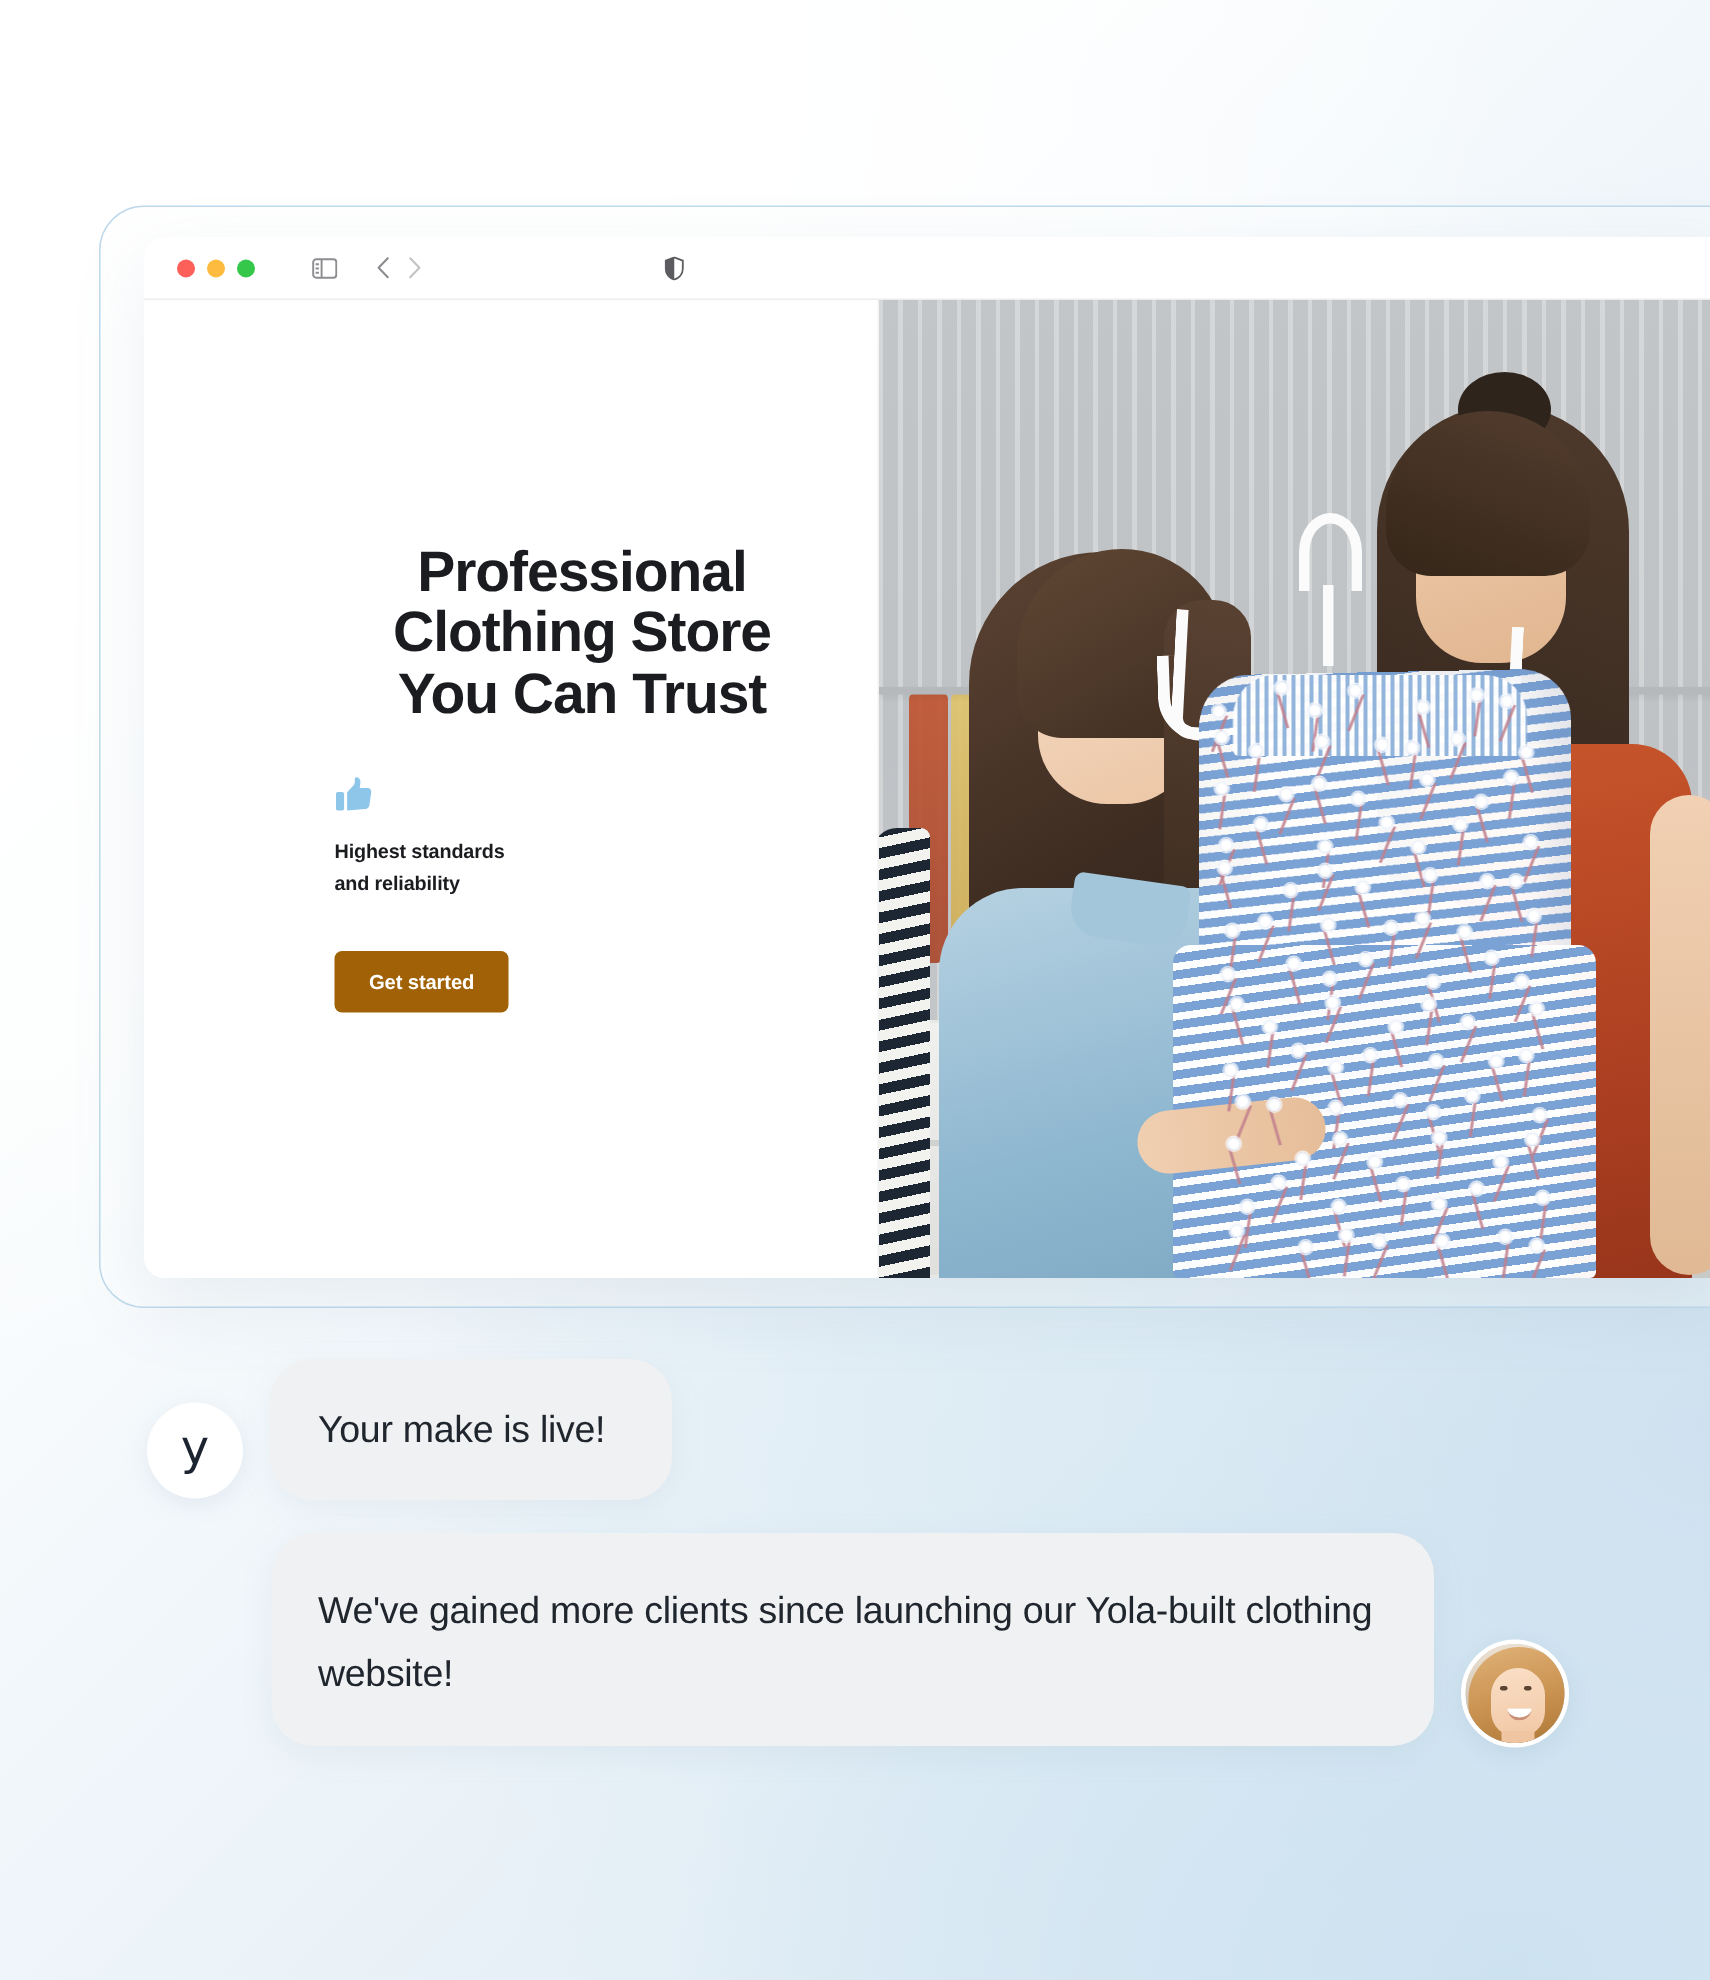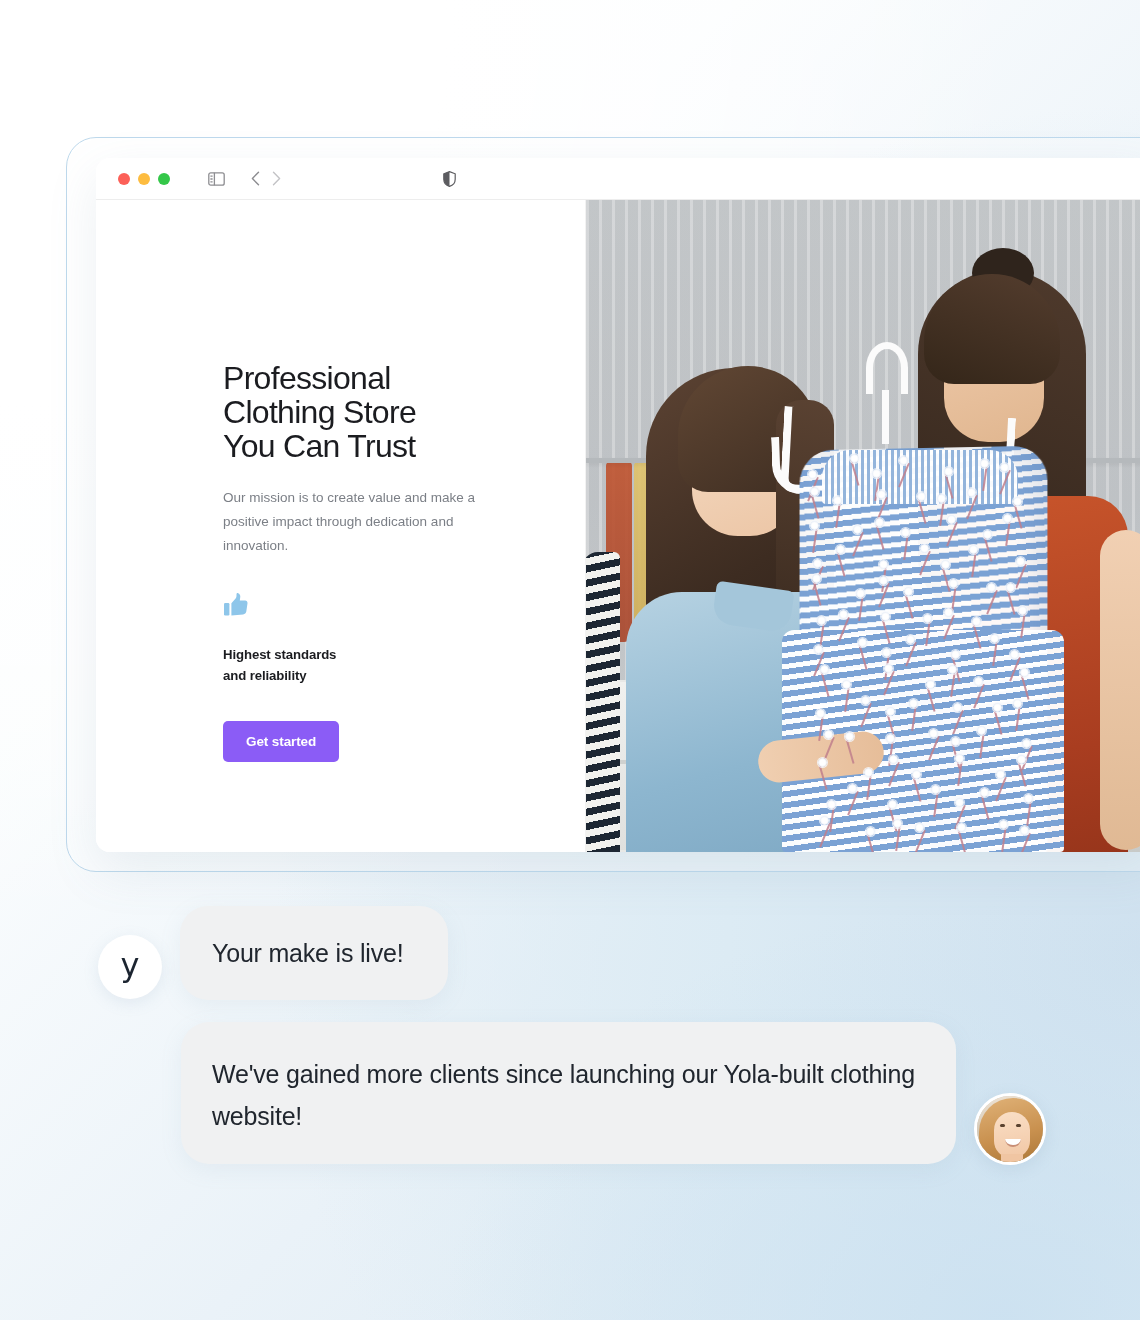--- a/index.html
+++ b/index.html
@@ -122,57 +122,58 @@
   }
 
   #hero-copy {
     position: absolute;
     left: 127px;
     top: 162px;
     width: 330px;
   }
 
   #hero-headline {
-    font-size: 32px;
+    font-size: 38px;
     line-height: 1.06;
-    font-weight: normal;
+    font-weight: bold;
     color: #1b1c20;
     letter-spacing: -0.7px;
     white-space: pre-line;
+    text-align: center;
   }
 
   #hero-subtext {
     margin-top: 22px;
     font-size: 13.5px;
     line-height: 1.78;
     color: #7b7f86;
     width: 285px;
   }
 
   #hero-features {
     margin-top: 34px;
     display: flex;
     gap: 32px;
   }
   .feature { width: 133px; }
   .feature-icon { color: #8ec6ea; height: 28px; display: flex; align-items: flex-start; }
   .feature-label {
-    margin-top: 24px;
+    margin-top: 12px;
     font-size: 13.2px;
     font-weight: bold;
     line-height: 1.63;
     color: #1b1c20;
     letter-spacing: -0.1px;
     white-space: pre-line;
   }
 
   #get-started-button {
     margin-top: 34px;
     display: inline-block;
-    background: #8b5cf6;
+    background: #a16207;
     color: #ffffff;
     font-size: 13.5px;
     font-weight: bold;
     border: none;
     border-radius: 5px;
     padding: 13px 23px;
     cursor: pointer;
     letter-spacing: -0.1px;
     font-family: "Liberation Sans", sans-serif;
   }
@@ -471,21 +472,20 @@
 
   <div id="site-content">
 
     <div id="hero-left">
       <div id="hero-copy">
 
         <h1 id="hero-headline">Professional
 Clothing Store
 You Can Trust</h1>
 
-        <p id="hero-subtext">Our mission is to create value and make a positive impact through dedication and innovation.</p>
 
         <div id="hero-features">
 
           <div class="feature">
             <span class="feature-icon">
               <svg width="26" height="26" viewBox="0 0 26 26" fill="currentColor">
                 <rect x="1" y="11" width="5.4" height="12.4" rx="1.2"></rect>
                 <path d="M8.4 23.4 V11.2 l4.2 -4.6 c.6 -.7 .9 -1.6 .9 -2.5 V2.4 c0 -.9 .8 -1.5 1.6 -1.2 1.5 .5 2.4 2 2.2 3.6 l -.5 3.6 h5.3 c1.5 0 2.6 1.3 2.4 2.8 l -1.2 8.4 c -.2 1.6 -1.6 2.8 -3.2 2.8 Z"></path>
               </svg>
             </span>

